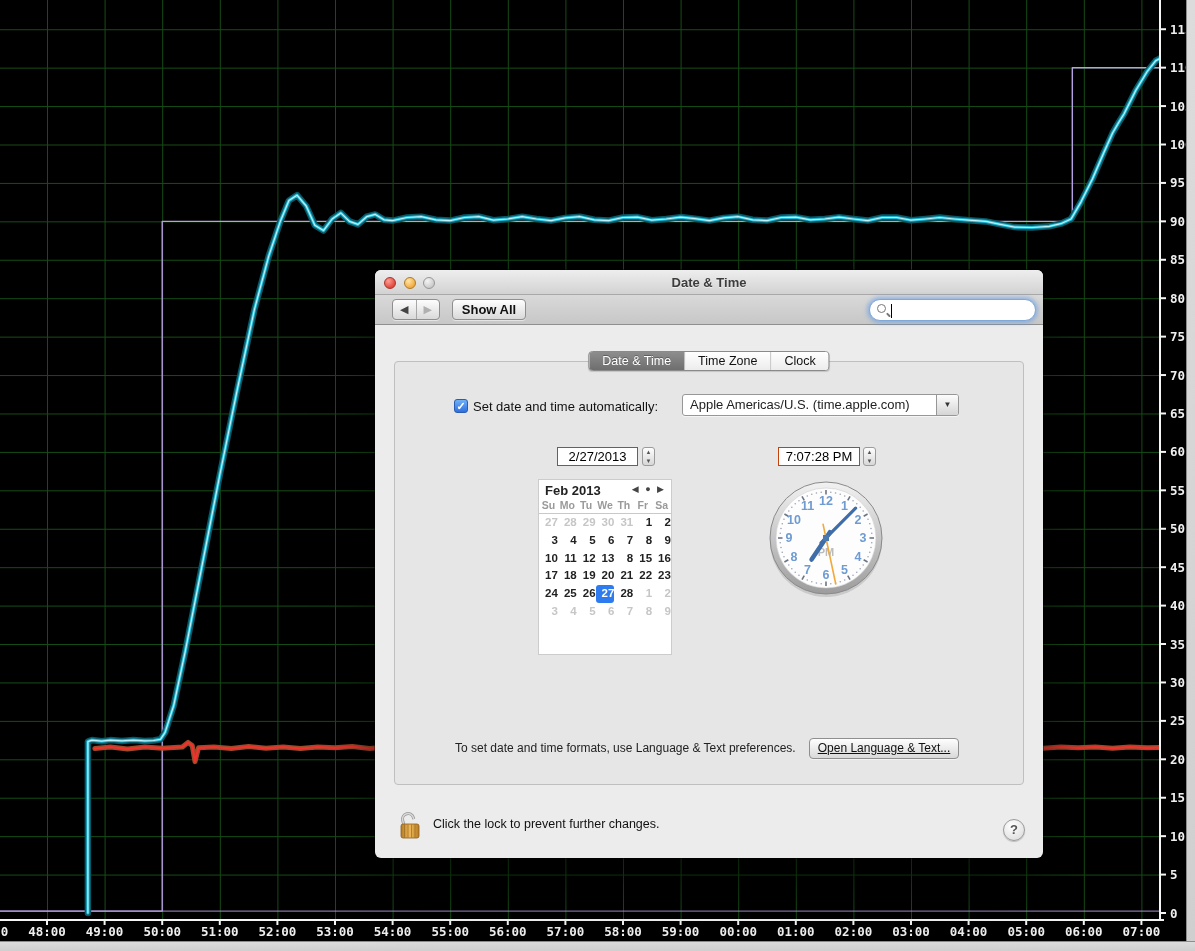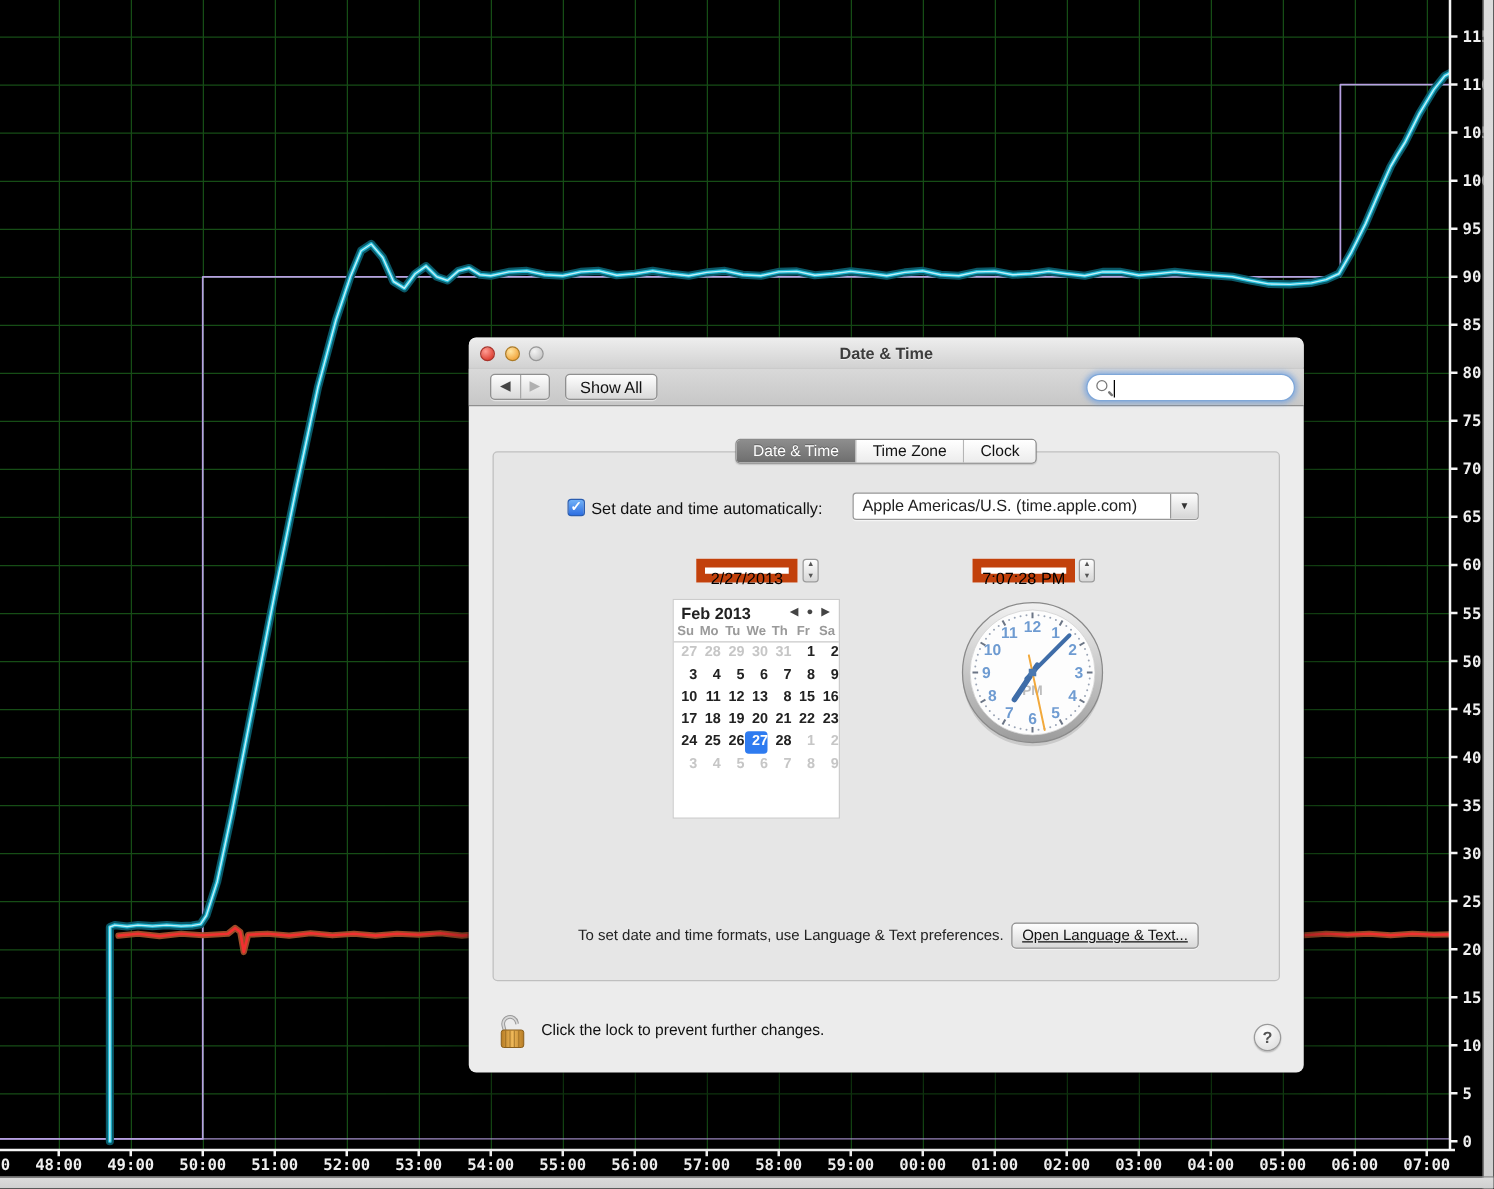--- a/index.html
+++ b/index.html
@@ -26,21 +26,21 @@
   .toolbar{position:absolute;left:0;top:25px;right:0;height:30px;
            background:linear-gradient(#d9d9d9,#c7c7c7);border-bottom:1px solid #8f8f8f;}
   .navseg{position:absolute;left:17px;top:4px;width:48px;height:21px;display:flex;
           border:1px solid #8f8f8f;border-radius:4px;background:linear-gradient(#fdfdfd,#d9d9d9);
           box-shadow:0 1px 0 rgba(255,255,255,.5);}
   .navseg div{flex:1;text-align:center;line-height:19px;font-size:11px;}
   .navseg .back{border-right:1px solid #a8a8a8;color:#444;}
   .navseg .fwd{color:#b0b0b0;}
   .btn{border:1px solid #8f8f8f;border-radius:4px;background:linear-gradient(#fefefe,#d9d9d9);
        box-shadow:0 1px 0 rgba(255,255,255,.5);text-align:center;color:#111;}
-  #show-all{position:absolute;left:77px;top:4px;width:74px;height:21px;line-height:19px;font-size:13px;}
+  #show-all{position:absolute;left:77px;top:4px;width:74px;height:21px;line-height:19px;font-size:13px;font-weight:bold;}
   .searchbox{position:absolute;right:7px;top:4px;width:167px;height:22px;border-radius:11px;
              background:#fff;border:1px solid #7fa7d8;box-shadow:0 0 4px 2px rgba(90,150,230,.55);}
   .mag{position:absolute;left:7px;top:4px;width:9px;height:9px;border:1.6px solid #777;border-radius:50%;}
   .mag::after{content:"";position:absolute;left:8px;top:9px;width:5px;height:1.8px;background:#777;
               transform:rotate(45deg);border-radius:1px;}
   .caret{position:absolute;left:21px;top:4px;width:1px;height:14px;background:#000;}
   .searchbox input{position:absolute;left:24px;top:2px;width:135px;height:16px;border:none;outline:none;
                    background:transparent;font-size:12px;}
   
   .tabs{position:absolute;top:81px;left:50%;transform:translateX(-50%);display:flex;height:20px;
@@ -56,21 +56,21 @@
   .cb-row{position:absolute;left:59px;top:33px;height:22px;display:flex;align-items:center;}
   .checkbox{width:14px;height:14px;border-radius:3px;border:1px solid #2a5db0;
             background:linear-gradient(#71b1f7,#2e6fe2);color:#fff;font-size:11px;font-weight:bold;
             line-height:12px;text-align:center;margin-right:5px;}
   .cb-label{font-size:13px;color:#111;}
   .dropdown{position:absolute;left:287px;top:32px;width:277px;height:22px;border:1px solid #979797;
             border-radius:3px;background:#fff;display:flex;overflow:hidden;box-shadow:0 1px 0 rgba(255,255,255,.6);}
   .dd-text{flex:1;line-height:20px;padding-left:7px;font-size:13px;white-space:nowrap;}
   .dd-arrow{width:22px;border-left:1px solid #979797;background:linear-gradient(#fdfdfd,#d5d5d5);
             text-align:center;line-height:20px;font-size:8px;color:#333;}
-  .field{position:absolute;height:19px;background:#fff;border:7px solid #c2410c;text-align:center;
+  .field{position:absolute;height:19px;background:#fff;border:1px solid #c2410c;text-align:center;
          font-size:13px;line-height:17px;color:#000;}
   #date-field{left:162px;top:85px;width:81px;}
   #time-field{left:383px;top:85px;width:82px;}
   .stepper{position:absolute;width:13px;height:19px;border:1px solid #9b9b9b;border-radius:3px;
            background:linear-gradient(#fefefe,#d7d7d7);font-size:6px;color:#555;text-align:center;
            line-height:9px;}
   #date-stepper{left:247px;top:85px;}
   #time-stepper{left:468px;top:85px;}
   
   .calendar{position:absolute;left:143px;top:117px;width:134px;height:176px;background:#fff;
@@ -82,21 +82,21 @@
   .cal-weekdays span{flex:1;text-align:center;font-size:10.5px;font-weight:bold;color:#9a9a9a;}
   .cal-grid{display:flex;flex-wrap:wrap;}
   .cal-cell{width:18.85px;height:17.8px;text-align:right;line-height:17.8px;font-size:11.5px;
             font-weight:600;color:#222;}
   .cal-cell.muted{color:#c6c6c6;}
   .cal-cell.sel{background:#2e7bf0;color:#fff;border-radius:3px;}
   
   #clock-box{position:absolute;left:371px;top:116px;width:120px;height:120px;}
   
   .note-row{position:absolute;left:0;top:376px;width:100%;height:22px;}
-  .note-text{position:absolute;left:60px;width:348px;top:3px;text-align:right;font-size:12px;color:#222;}
+  .note-text{position:absolute;left:60px;width:348px;top:3px;text-align:left;font-size:12px;color:#222;}
   #open-lang{position:absolute;left:414px;top:0;width:150px;height:21px;line-height:19px;
              font-size:12px;border-radius:4px;text-decoration:underline;}
   
   .lock-row{position:absolute;left:24px;top:536px;height:36px;display:flex;align-items:center;}
   #lock-icon{margin-right:10px;}
   .lock-text{font-size:12.5px;color:#111;}
   .help-btn{position:absolute;left:628px;top:549px;width:22px;height:22px;border-radius:50%;
             background:radial-gradient(circle at 40% 30%,#ffffff,#d8d8d8);border:1px solid #9a9a9a;
             text-align:center;line-height:20px;font-size:13px;font-weight:bold;color:#555;
             box-shadow:0 1px 1px rgba(0,0,0,.2);}

